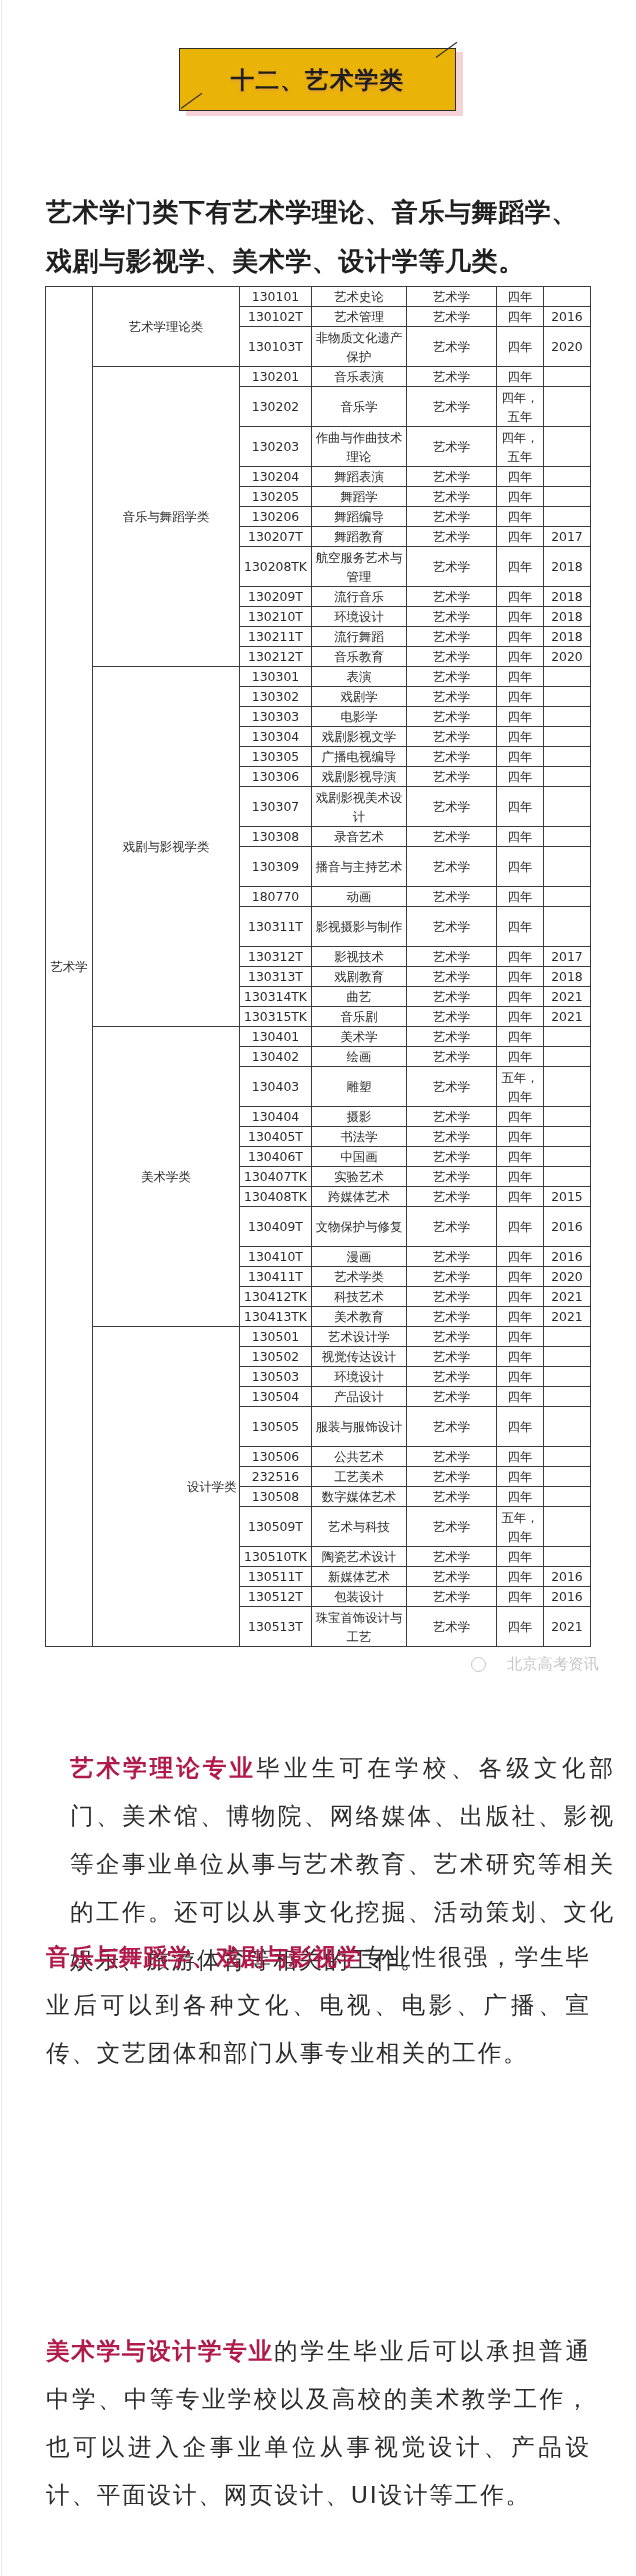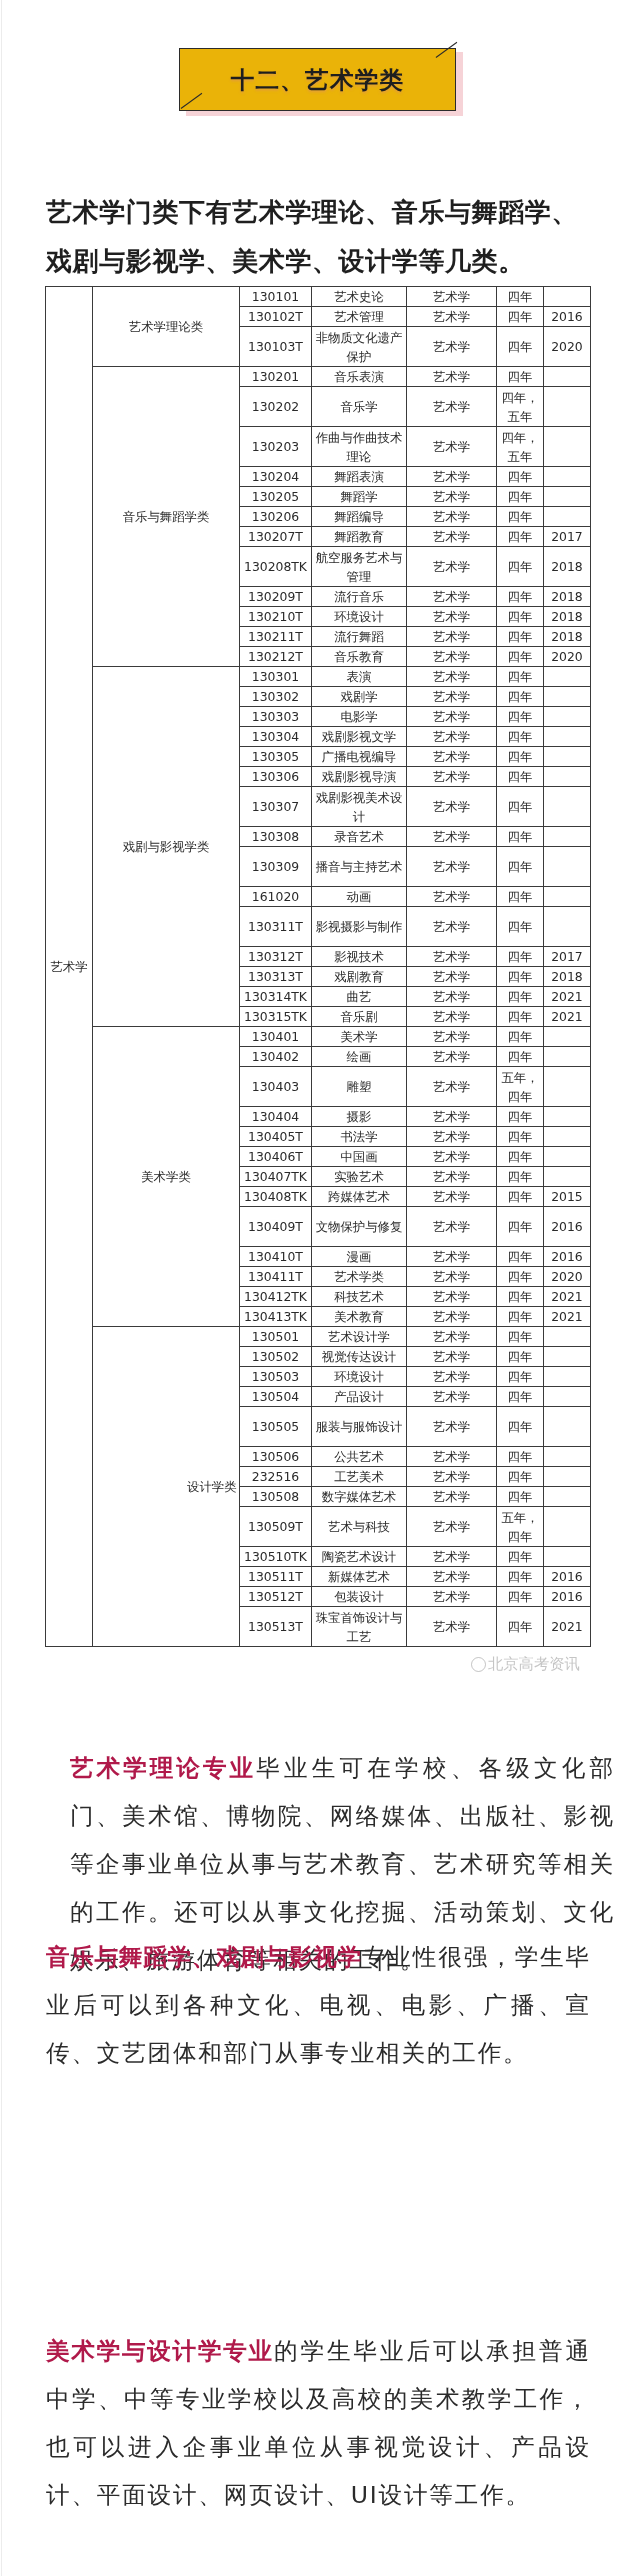--- a/index.html
+++ b/index.html
@@ -44,21 +44,21 @@
   table.majors tr.single td { height: 19px; }
   table.majors tr.double td { height: 39px; }
   td.c-disc { text-align: left; padding-left: 2.4px; }
   td.c-cat { text-align: left; padding-left: 3.5px; }
   td.c-cat.center { text-align: right; }
   td.c-code { letter-spacing: 0; white-space: nowrap; padding: 0 0.6px; }
   td.c-name { padding: 0 5.9px; }
 
   .watermark {
     position: absolute; left: 471px; top: 1654px; font-size: 15.3px; color: rgba(150,150,150,0.55);
-    display: flex; align-items: center; gap: 2px; pointer-events: none;
+    display: flex; align-items: center; gap: 21px; pointer-events: none;
   }
   .wm-icon { width: 13px; height: 13px; border: 1.2px solid rgba(150,150,150,0.55); border-radius: 50%; }
 
   
   .para {
     position: absolute; left: 46px; width: 545px;
     font-size: 23.6px; line-height: 48px; color: #2b2b2b; letter-spacing: 1.8px;
     text-align: justify;
   }
   .para .hl { color: #b0194a; font-weight: bold; letter-spacing: 0.6px; }
@@ -258,21 +258,21 @@
           <td class="c-added"></td>
         </tr>
         <tr class="double">
           <td class="c-code">130309</td>
           <td class="c-name">播音与主持艺术</td>
           <td class="c-degree">艺术学</td>
           <td class="c-years">四年</td>
           <td class="c-added"></td>
         </tr>
         <tr class="single">
-          <td class="c-code">161020</td>
+          <td class="c-code">180770</td>
           <td class="c-name">动画</td>
           <td class="c-degree">艺术学</td>
           <td class="c-years">四年</td>
           <td class="c-added"></td>
         </tr>
         <tr class="double">
           <td class="c-code">130311T</td>
           <td class="c-name">影视摄影与制作</td>
           <td class="c-degree">艺术学</td>
           <td class="c-years">四年</td>

